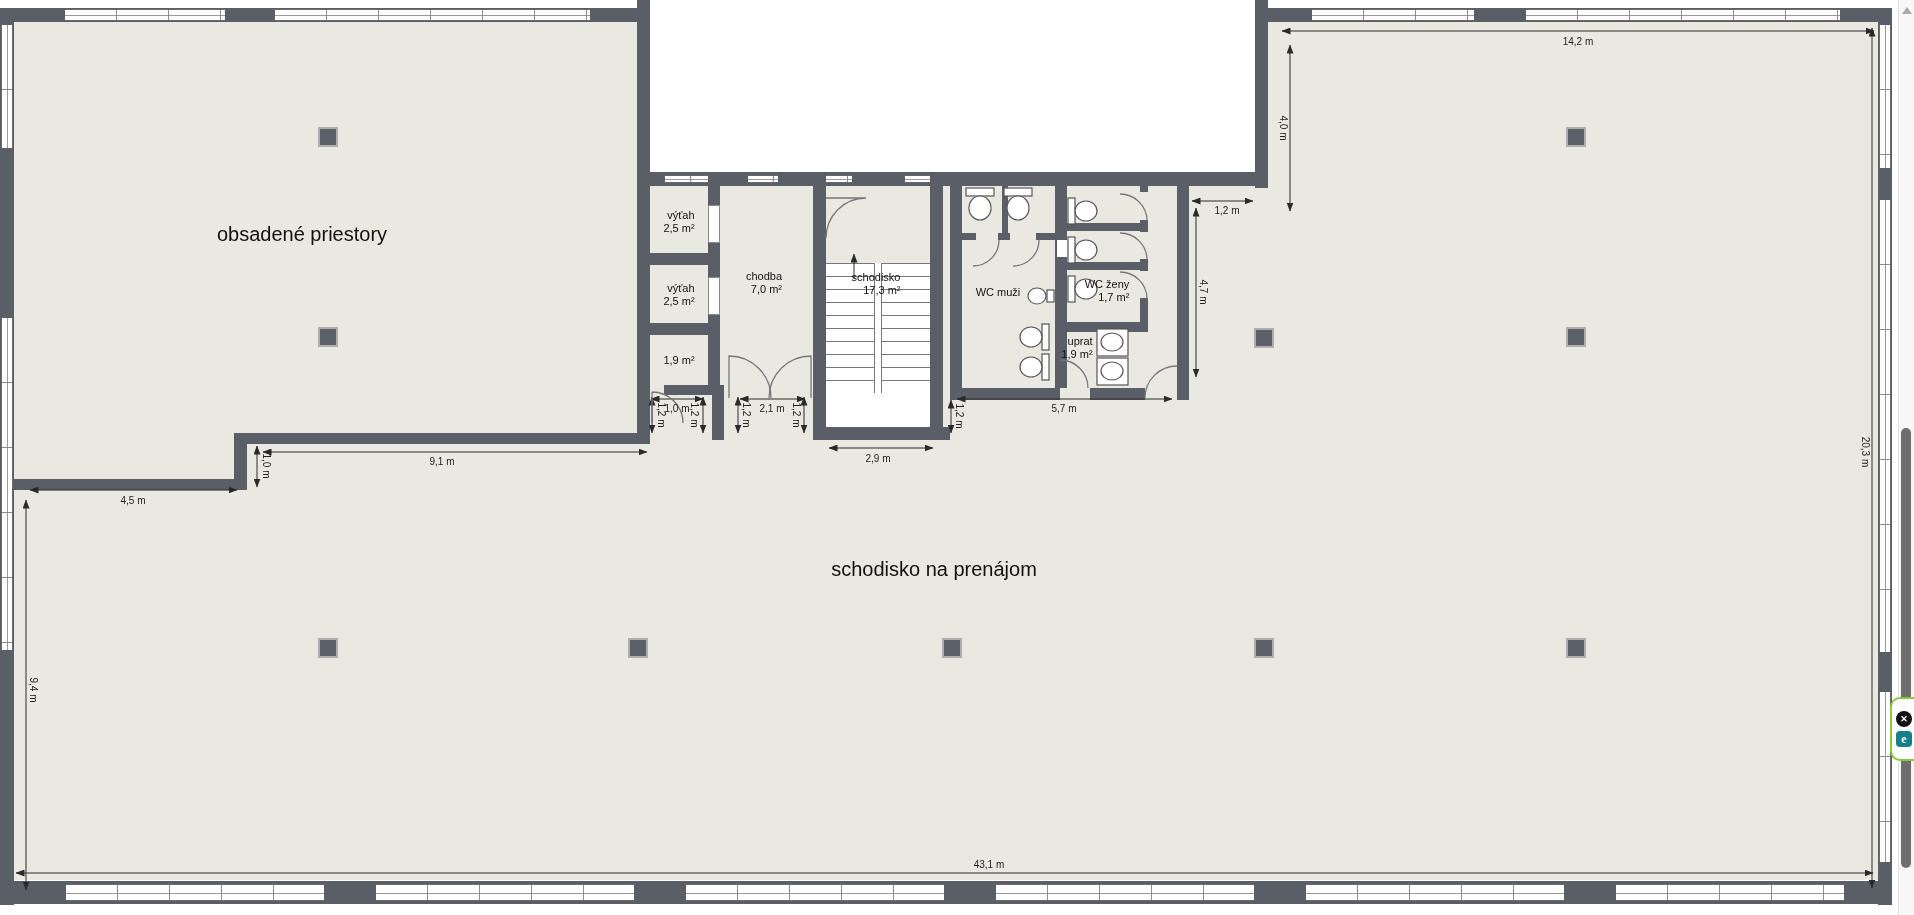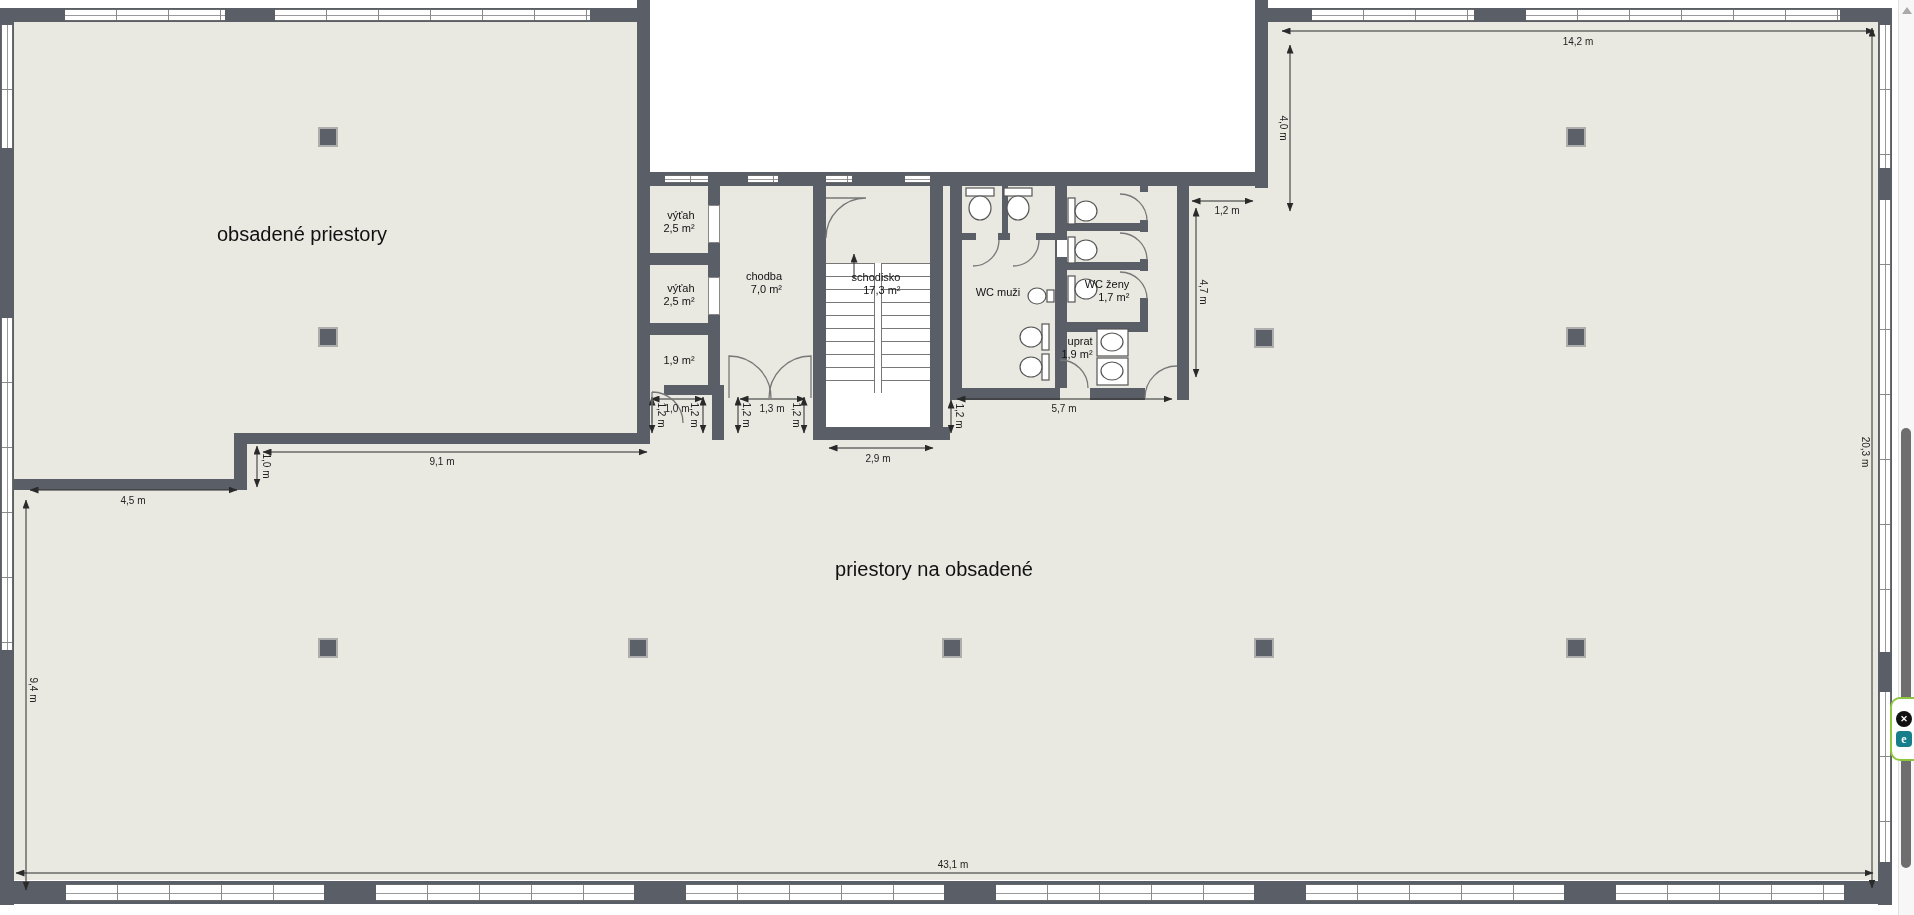--- a/index.html
+++ b/index.html
@@ -199,21 +199,21 @@
       <rect x="1068" y="276" width="7" height="26"></rect>
         <ellipse cx="1086" cy="289" rx="11" ry="10"></ellipse>
       <rect x="1097" y="329" width="31" height="27"></rect>
         <ellipse cx="1112" cy="342" rx="11" ry="9"></ellipse>
       <rect x="1097" y="358" width="31" height="27"></rect>
         <ellipse cx="1112" cy="371" rx="11" ry="9"></ellipse>
     </g>
   </svg>
 
   <div class="bl" style="left:302px;top:234px">obsadené priestory</div>
-  <div class="bl" style="left:934px;top:569px">priestory na obsadené</div>
+  <div class="bl" style="left:934px;top:569px">schodisko na prenájom</div>
 
   <div class="rl" style="left:679px;top:222px">
     <span>výťah</span><br>
     <span>2,5 m²</span>
   </div>
   <div class="rl" style="left:679px;top:295px">
     <span>výťah</span><br>
     <span>2,5 m²</span>
   </div>
   <div class="rl" style="left:679px;top:360px">
@@ -238,28 +238,28 @@
     <span>uprat</span><br>
     <span>1,9 m²</span>
   </div>
 
   <div class="dim" style="left:1578px;top:41px">14,2 m</div>
   <div class="dimV" style="left:1283px;top:128px">4,0 m</div>
   <div class="dim" style="left:1227px;top:210px">1,2 m</div>
   <div class="dimV" style="left:1203px;top:292px">4,7 m</div>
   <div class="dim" style="left:1064px;top:408px">5,7 m</div>
   <div class="dim" style="left:677px;top:408px">1,0 m</div>
-  <div class="dim" style="left:772px;top:408px">1,3 m</div>
+  <div class="dim" style="left:772px;top:408px">2,1 m</div>
   <div class="dim" style="left:878px;top:458px">2,9 m</div>
   <div class="dim" style="left:442px;top:461px">9,1 m</div>
   <div class="dimV" style="left:266px;top:466px">1,0 m</div>
   <div class="dim" style="left:133px;top:500px">4,5 m</div>
   <div class="dimV" style="left:33px;top:690px">9,4 m</div>
   <div class="dimV" style="left:1865px;top:452px">20,3 m</div>
-  <div class="dim" style="left:953px;top:864px">43,1 m</div>
+  <div class="dim" style="left:989px;top:864px">43,1 m</div>
   <div class="dimV" style="left:661px;top:415px">1,2 m</div>
   <div class="dimV" style="left:694px;top:415px">1,2 m</div>
   <div class="dimV" style="left:746px;top:415px">1,2 m</div>
   <div class="dimV" style="left:796px;top:415px">1,2 m</div>
   <div class="dimV" style="left:959px;top:416px">1,2 m</div>
 
   <div id="sb-track"></div>
   <div id="sb-up"></div>
   <div id="sb-thumb"></div>
 

